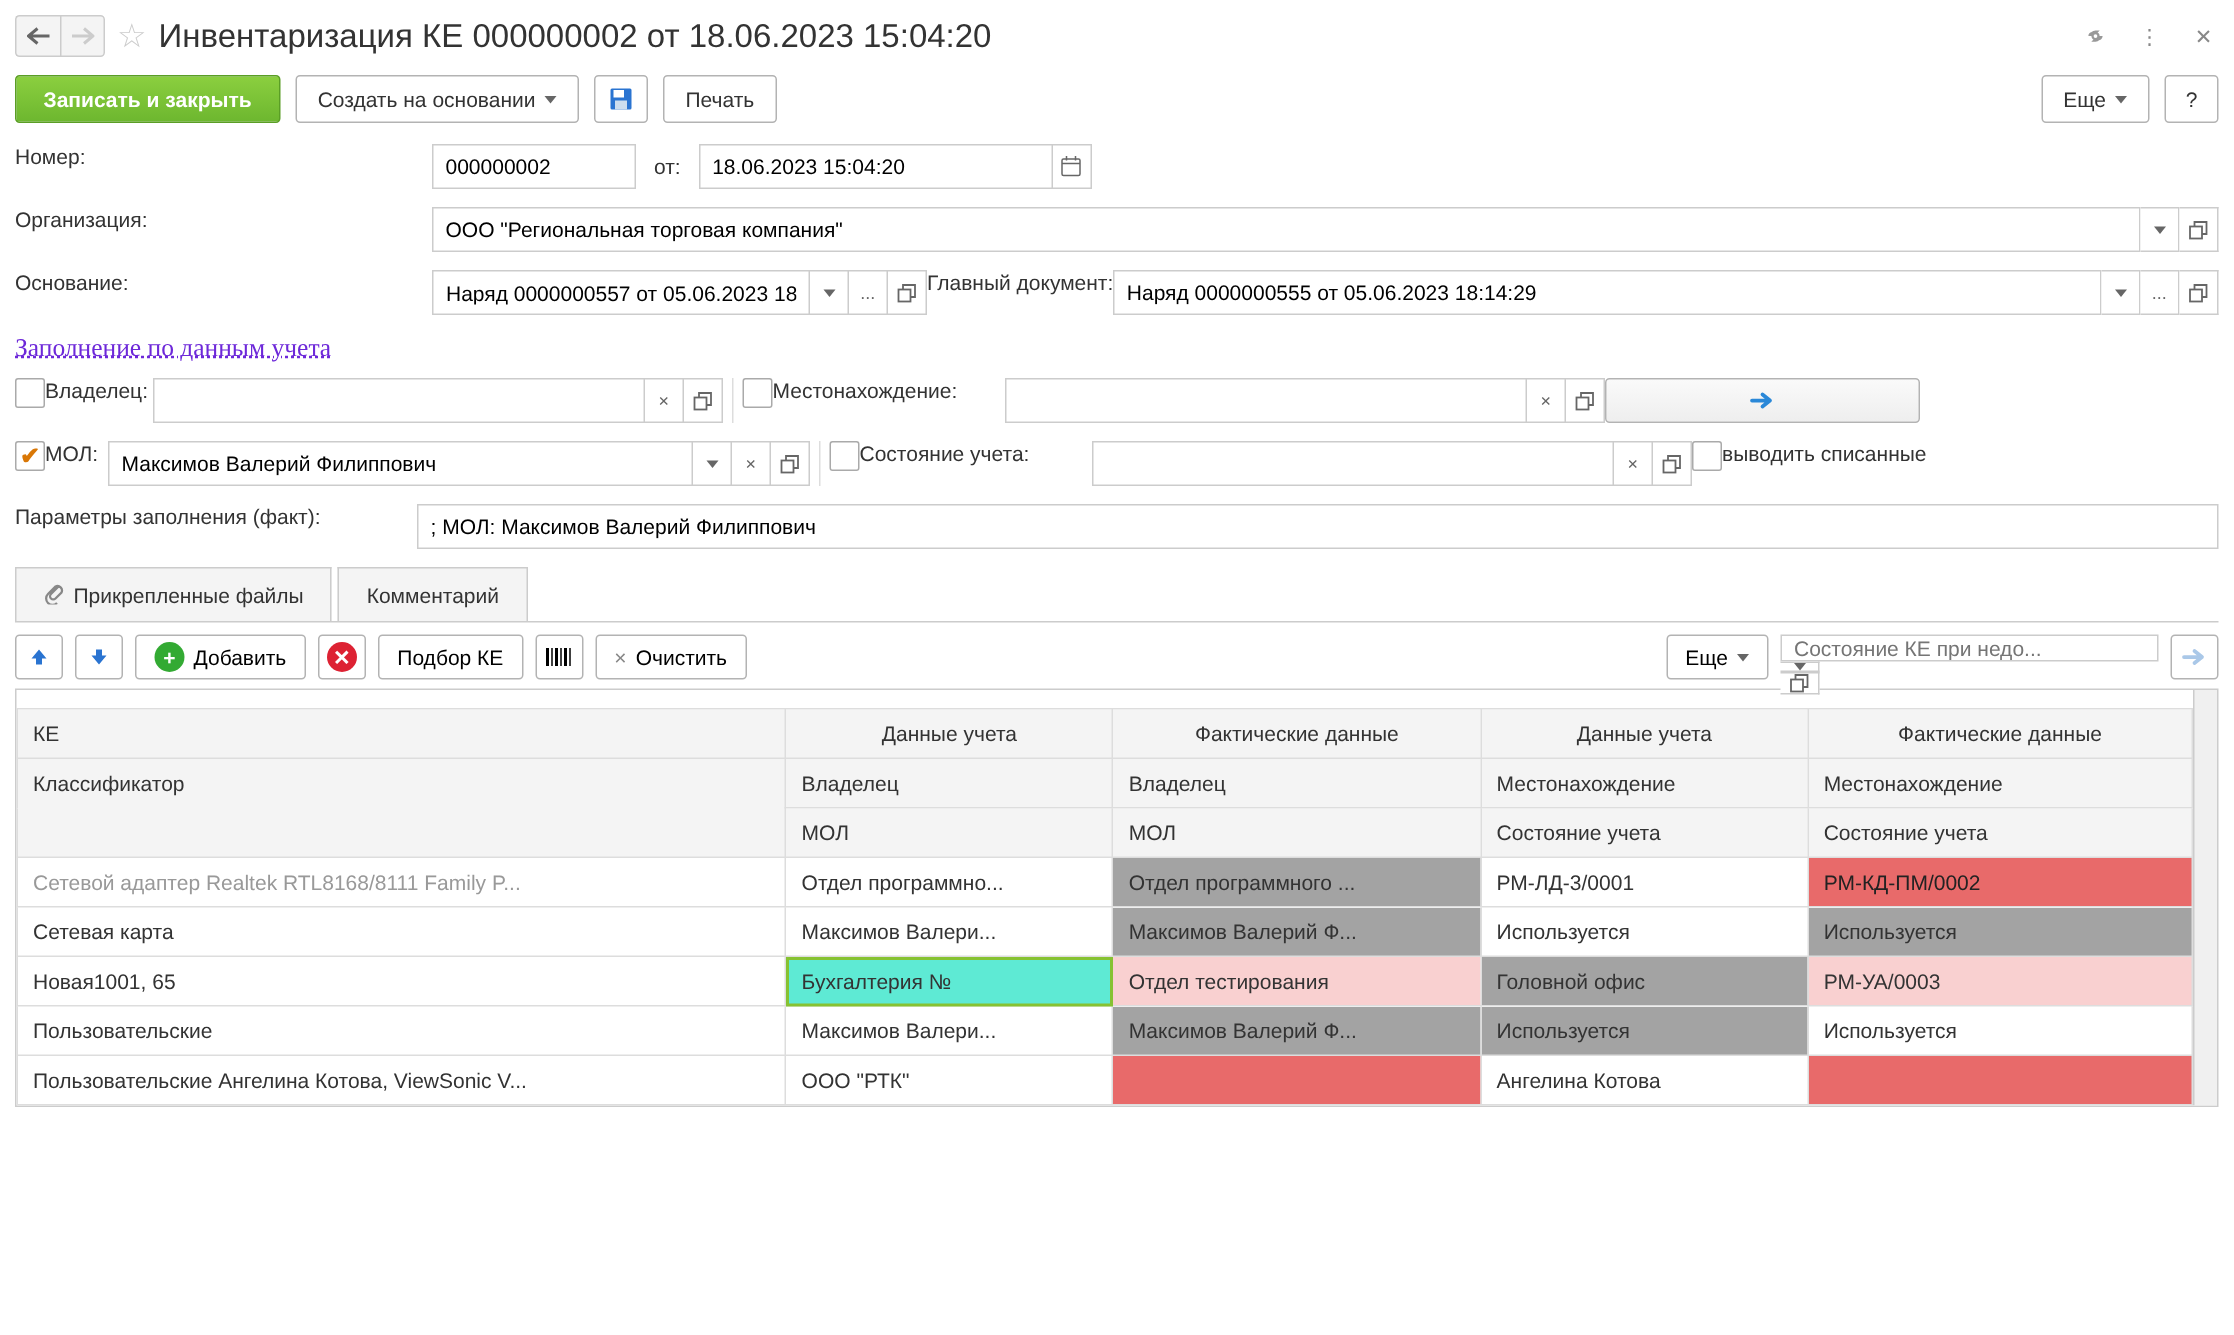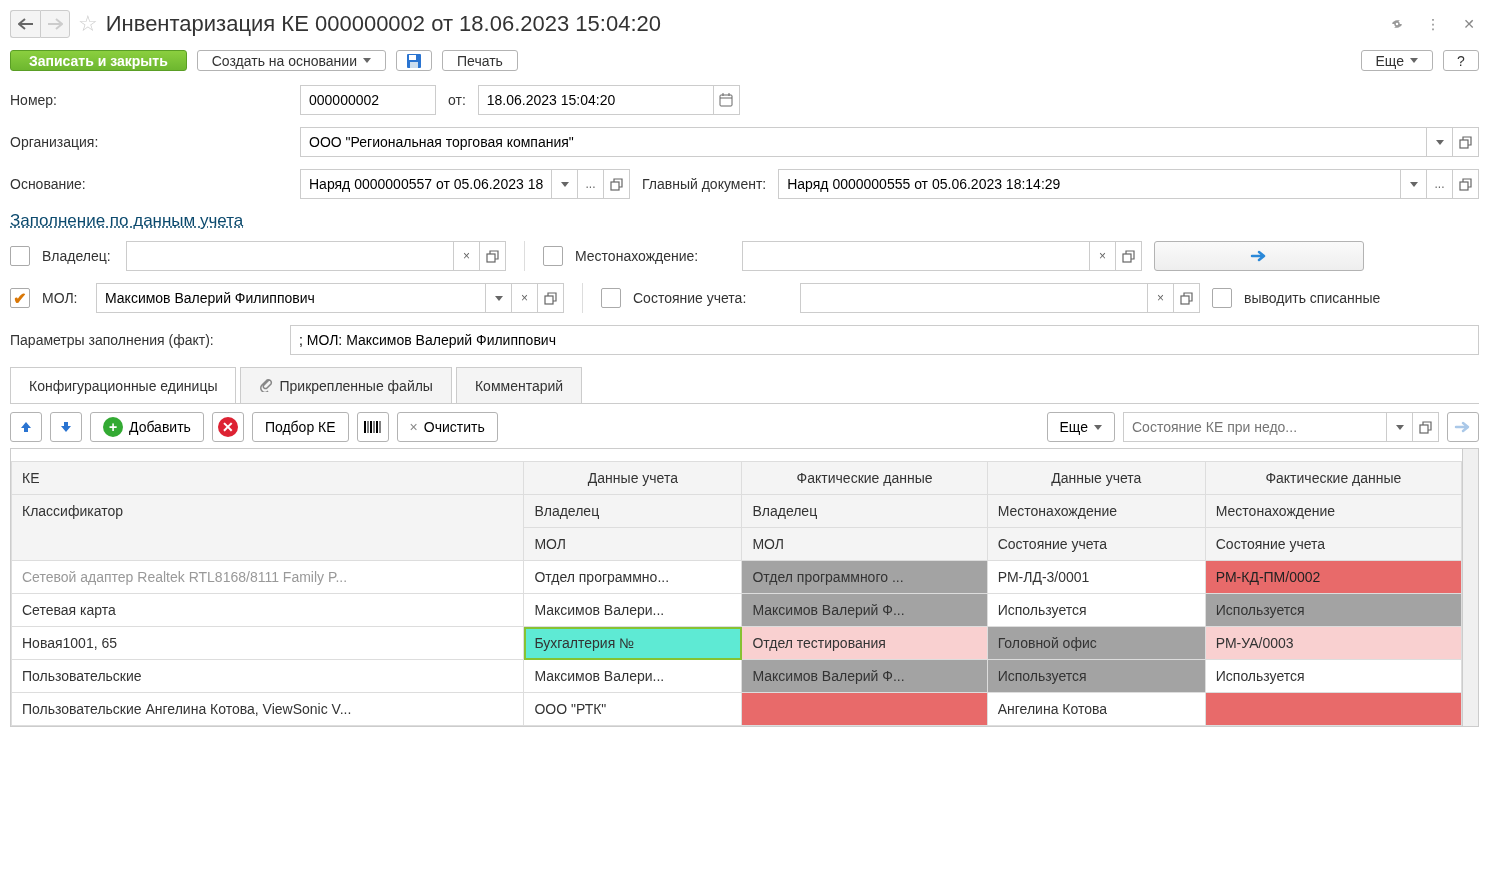--- a/index.html
+++ b/index.html
@@ -36,21 +36,21 @@
   .title-icons { display: flex; gap: 16px; align-items: center; }
   .title-icon { width: 20px; height: 20px; display: inline-flex; align-items: center; justify-content: center; color: #888; cursor: pointer; }
   
   .toolbar {
     display: flex;
     align-items: center;
     gap: 10px;
     margin-bottom: 14px;
   }
   .btn {
-    height: 21px;
+    height: 32px;
     padding: 0 14px;
     border: 1px solid #b3b3b3;
     background: #fff;
     border-radius: 3px;
     cursor: pointer;
     display: inline-flex;
     align-items: center;
     gap: 6px;
     font-size: 14px;
     color: #333;
@@ -68,22 +68,21 @@
     justify-content: center;
   }
   .spacer { flex: 1; }
   .caret {
     width: 0; height: 0; border-left: 4px solid transparent;
     border-right: 4px solid transparent; border-top: 5px solid #666;
   }
   
   .form-row {
     display: flex;
-    align-items: center;
-    gap: 12px;
+    align-items: flex-start;
     margin-bottom: 12px;
   }
   .form-label { min-width: 115px; }
   .form-label.wide { min-width: auto; white-space: nowrap; }
   .input-group {
     display: flex;
     align-items: stretch;
     height: 30px;
   }
   .text-input {
@@ -99,25 +98,26 @@
     background: #fff;
     width: 26px;
     display: inline-flex;
     align-items: center;
     justify-content: center;
     cursor: pointer;
     font-size: 12px;
     color: #666;
   }
   .link-orange {
-    color: #0c4a6e;
+    color: #6d28d9;
     text-decoration: underline dotted;
     cursor: pointer;
     padding-bottom: 4px;
     display: inline-block;
+    font-family: Liberation Serif, serif;
   }
   .checkbox {
     width: 20px; height: 20px;
     border: 1px solid #aaa;
     border-radius: 2px;
     display: inline-flex;
     align-items: center;
     justify-content: center;
     cursor: pointer;
     background: #fff;
@@ -416,21 +416,20 @@
   <span class="checkbox"></span>
   <span>выводить списанные</span>
 </div>
 
 <div class="form-row">
   <span style="min-width:268px">Параметры заполнения (факт):</span>
   <input class="text-input" style="flex: 1 1 0%;" value="; МОЛ: Максимов Валерий Филиппович">
 </div>
 
 <div class="tabs">
-  <div class="tab active">Конфигурационные единицы</div>
   <div class="tab">
     <span>
       <svg width="14" height="16" viewBox="0 0 14 16">
           <path d="M10 4 L5 9 a2 2 0 0 0 3 3 L12 8 a3 3 0 0 0 -4 -4 L3 9 a4 4 0 0 0 6 6" stroke="#888" fill="none" stroke-width="1.5"></path>
         </svg>
     </span>
     <span>Прикрепленные файлы</span>
   </div>
   <div class="tab">Комментарий</div>
 </div>
@@ -466,21 +465,21 @@
   </button>
   <button class="btn-small">
     <span style="color:#888">×</span>
     <span>Очистить</span>
   </button>
   <div class="spacer"></div>
   <button class="btn-small">
     <span>Еще</span>
     <span class="caret"></span>
   </button>
-  <div class="input-group" style="width:316px;">
+  <div class="input-group" style="width:252px;flex-direction:column;">
     <input class="text-input placeholder-input" style="flex: 1 1 0%;" placeholder="Состояние КЕ при недо...">
     <div class="input-btn">
         <span class="caret"></span>
       </div>
     <div class="input-btn open-icon">
       <svg viewBox="0 0 13 13">
           <rect x="1" y="4" width="8" height="8" fill="none" stroke="#666" stroke-width="1.2"></rect>
           <path d="M4 4 V1 H12 V9 H9" fill="none" stroke="#666" stroke-width="1.2"></path>
         </svg>
     </div>

